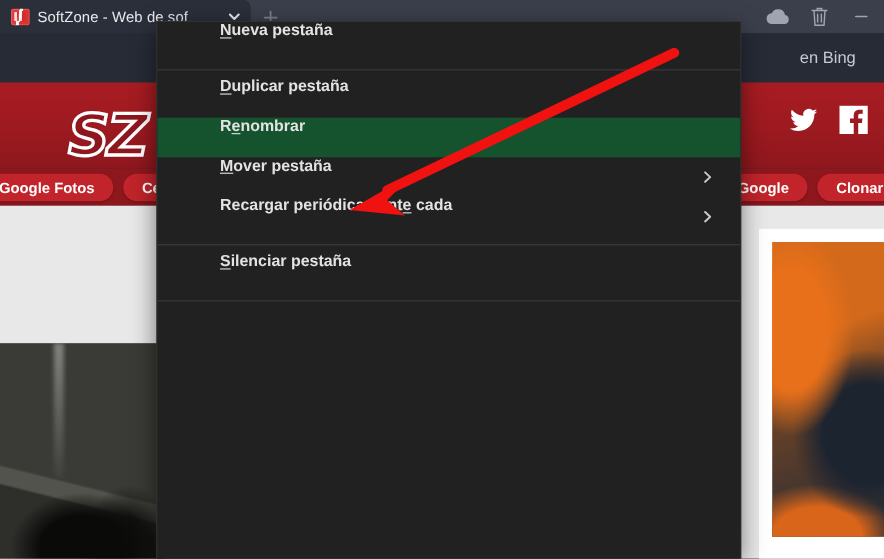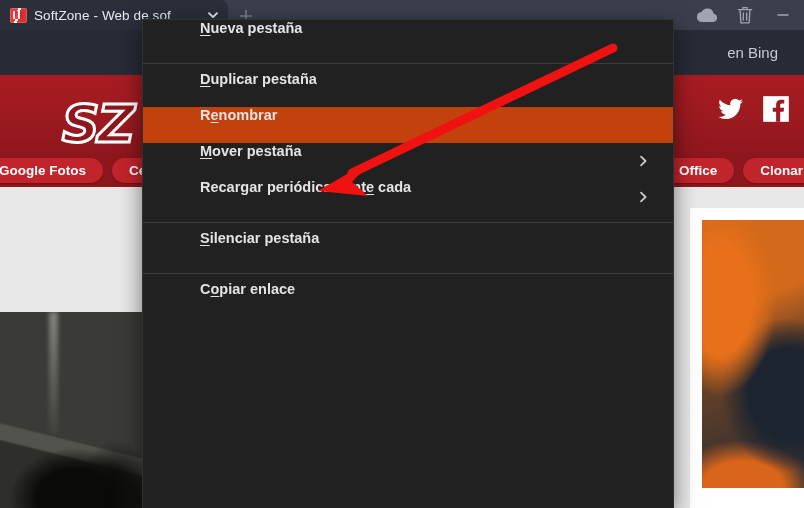--- a/index.html
+++ b/index.html
@@ -129,21 +129,21 @@
     position:absolute;left:143px;top:20px;width:530px;height:488px;
     background:#212121;
     box-shadow:0 0 0 1px #323232, 0 6px 22px rgba(0,0,0,.55);
     overflow:hidden;
   }
   .menu-item{
     position:relative;height:36px;display:flex;align-items:flex-start;
     padding-left:57px;padding-right:26px;box-sizing:border-box;
     color:#e3e3e3;font-size:14.5px;white-space:nowrap;cursor:default;font-weight:bold;
   }
-  .menu-item.selected{background:#c2410c;}
+  .menu-item.selected{background:#14532d;}
   .menu-item .label u{text-decoration:underline;text-underline-offset:2px;}
   .menu-sep{height:1px;background:#3c3c3c;margin:7px 0;}
   .submenu-arrow{
     position:absolute;right:24px;top:50%;transform:translateY(-50%);
     display:flex;align-items:center;justify-content:center;
   }
 
   
   .annotation{position:absolute;left:0;top:0;width:804px;height:508px;pointer-events:none;}
 </style>
@@ -167,21 +167,21 @@
         <rect x="1" y="1" width="22" height="22" fill="#ffffff"></rect>
         <path d="M15.6 23V14.4h2.9l.4-3.4h-3.3V8.9c0-1 .3-1.6 1.7-1.6h1.8V4.2c-.3 0-1.4-.1-2.6-.1-2.6 0-4.4 1.6-4.4 4.5V11H9.2v3.4h2.9V23z" fill="#9c1a20"></path>
       </svg>
   </div>
 </div>
 
 <div class="bookmark-bar">
   <div class="pill first">Google Fotos</div>
   <div class="pill">Ce</div>
   <div style="flex:1"></div>
-  <div class="pill">Office</div>
+  <div class="pill">Google</div>
   <div class="pill" style="margin-right:-16px">Clonar</div>
 </div>
 
 <div class="content-area">
   <div class="card card-left">
     <div class="thumb thumb-plant"></div>
   </div>
   <div class="card card-right">
     <div class="thumb-orange"></div>
   </div>
@@ -246,23 +246,20 @@
         <svg width="11" height="13" viewBox="0 0 11 13">
           <path d="M3 2.2 7.6 6.5 3 10.8" stroke="#c9c9c9" stroke-width="1.8" fill="none" stroke-linecap="round" stroke-linejoin="round"></path>
         </svg>
       </span>
     </div>
     <div class="menu-sep"></div>
     <div class="menu-item">
       <span class="label"><u>S</u>ilenciar pestaña</span>
     </div>
     <div class="menu-sep"></div>
-    <div class="menu-item">
-      <span class="label">C<u>o</u>piar enlace</span>
-    </div>
   </div>
 
 <svg class="annotation" viewBox="0 0 804 508">
   <g>
     <path d="M613 48 L352 173" stroke="#f01111" stroke-width="9" stroke-linecap="round"></path>
     <path d="M318 191 L376 157 L352 182 L368 196 Z" fill="#f01111"></path>
   </g>
 </svg>
 
 </body></html>

